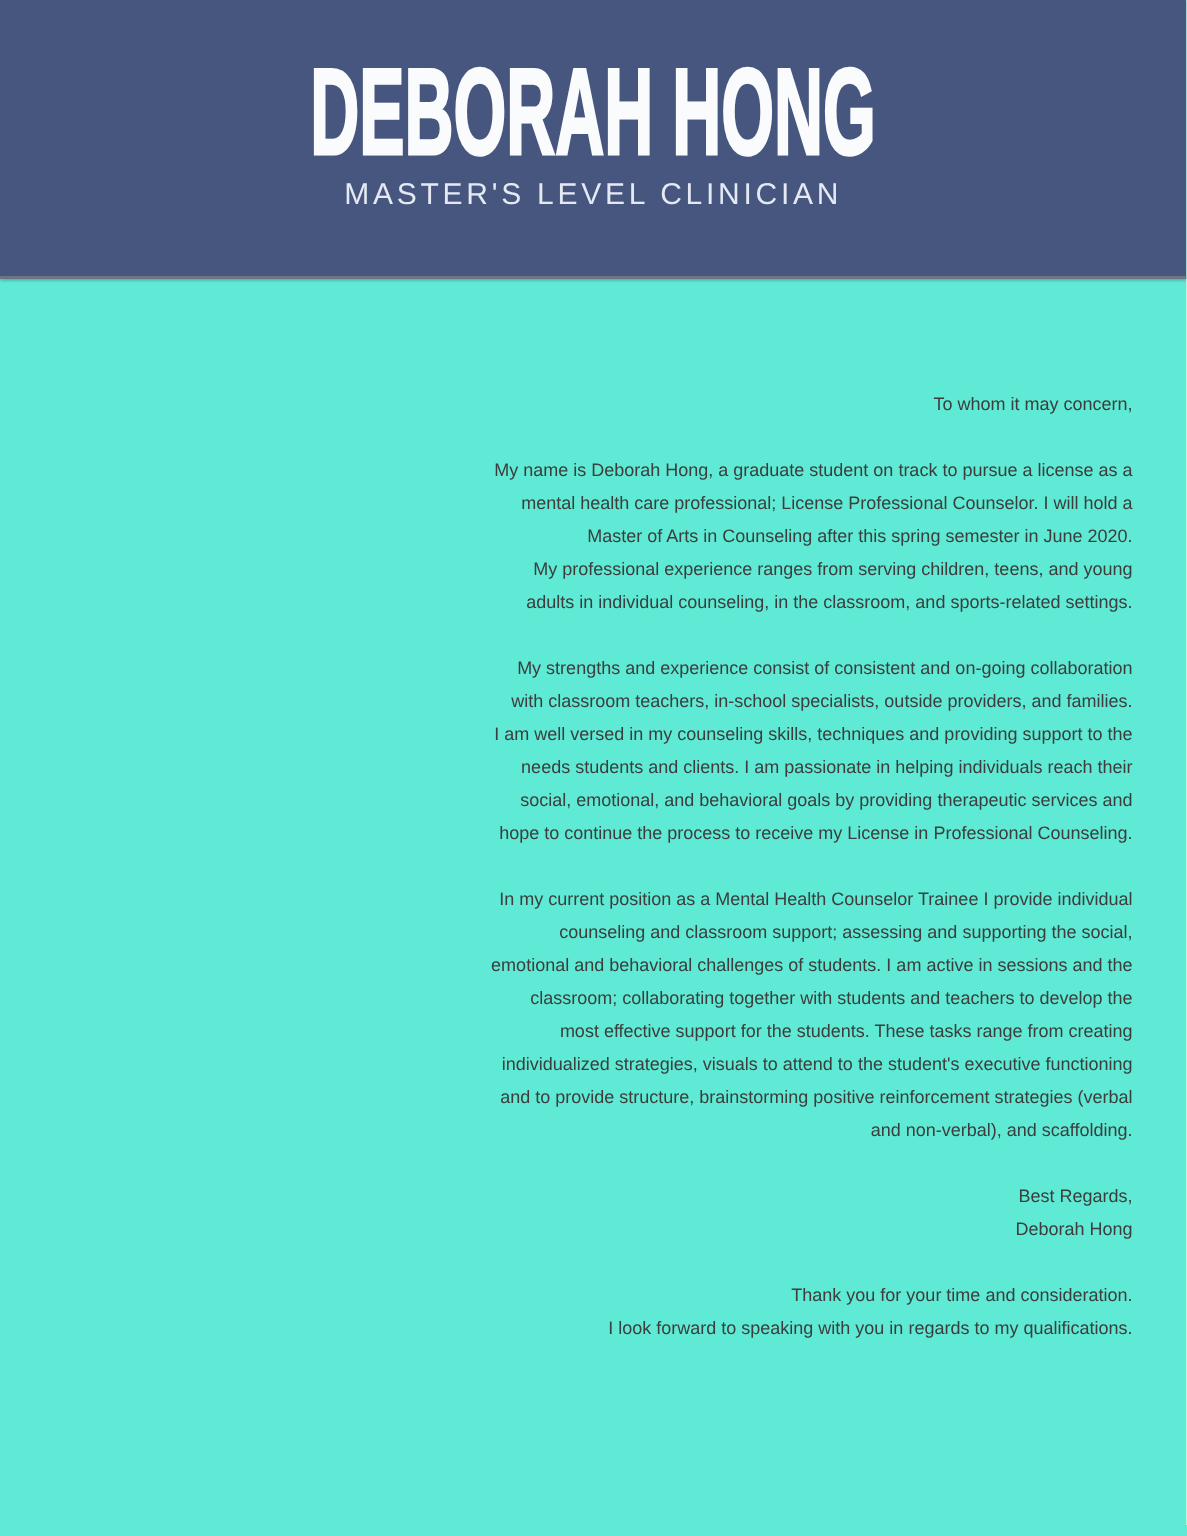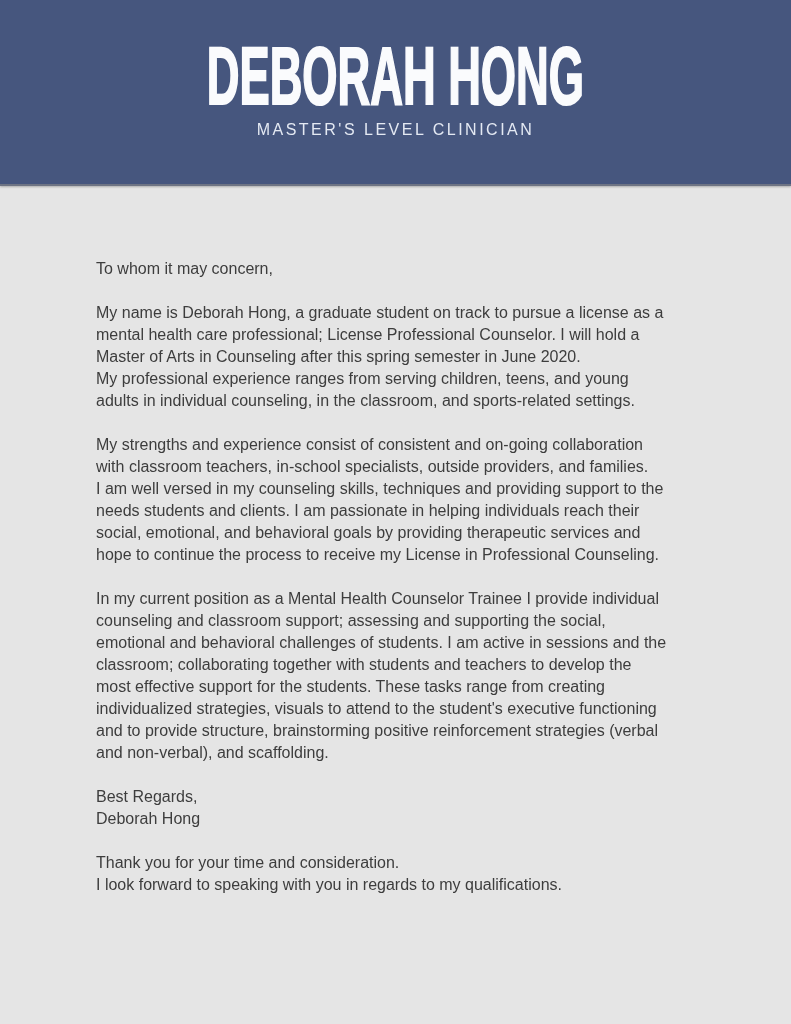--- a/index.html
+++ b/index.html
@@ -4,23 +4,24 @@
 <style>
   html, body {
     margin: 0;
     padding: 0;
     background: #ffffff;
   }
   .page {
     position: relative;
     width: 791px;
     height: 1024px;
-    background: #e5e5e5;
+    background: #5eead4;
     overflow: hidden;
     font-family: "Liberation Sans", sans-serif;
+    text-align: right;
   }
   .header {
     box-sizing: border-box;
     width: 791px;
     height: 186px;
     background: #46567E;
     border-bottom: 2px solid #6e7484;
     box-shadow: 0 1px 2px rgba(0,0,0,0.25);
     display: flex;
     flex-direction: column;
@@ -34,32 +35,32 @@
     font-weight: 700;
     color: #fafbfd;
     -webkit-text-stroke: 1.6px #fafbfd;
     letter-spacing: 0px;
     white-space: nowrap;
     transform: scale(0.73, 1.32);
     transform-origin: center center;
   }
   .person-title {
     margin-top: 7px;
-    font-size: 16px;
+    font-size: 20px;
     line-height: 22px;
     font-weight: 400;
     letter-spacing: 2.5px;
     color: #e4e9f3;
     white-space: nowrap;
   }
   .letter {
     box-sizing: border-box;
     padding: 72px 36px 0 96px;
     color: #3d3d3d;
-    font-size: 16px;
+    font-size: 12px;
     line-height: 22px;
   }
   .letter p {
     margin: 0 0 22px 0;
     white-space: pre-line;
   }
 </style>
 </head>
 <body>
 

